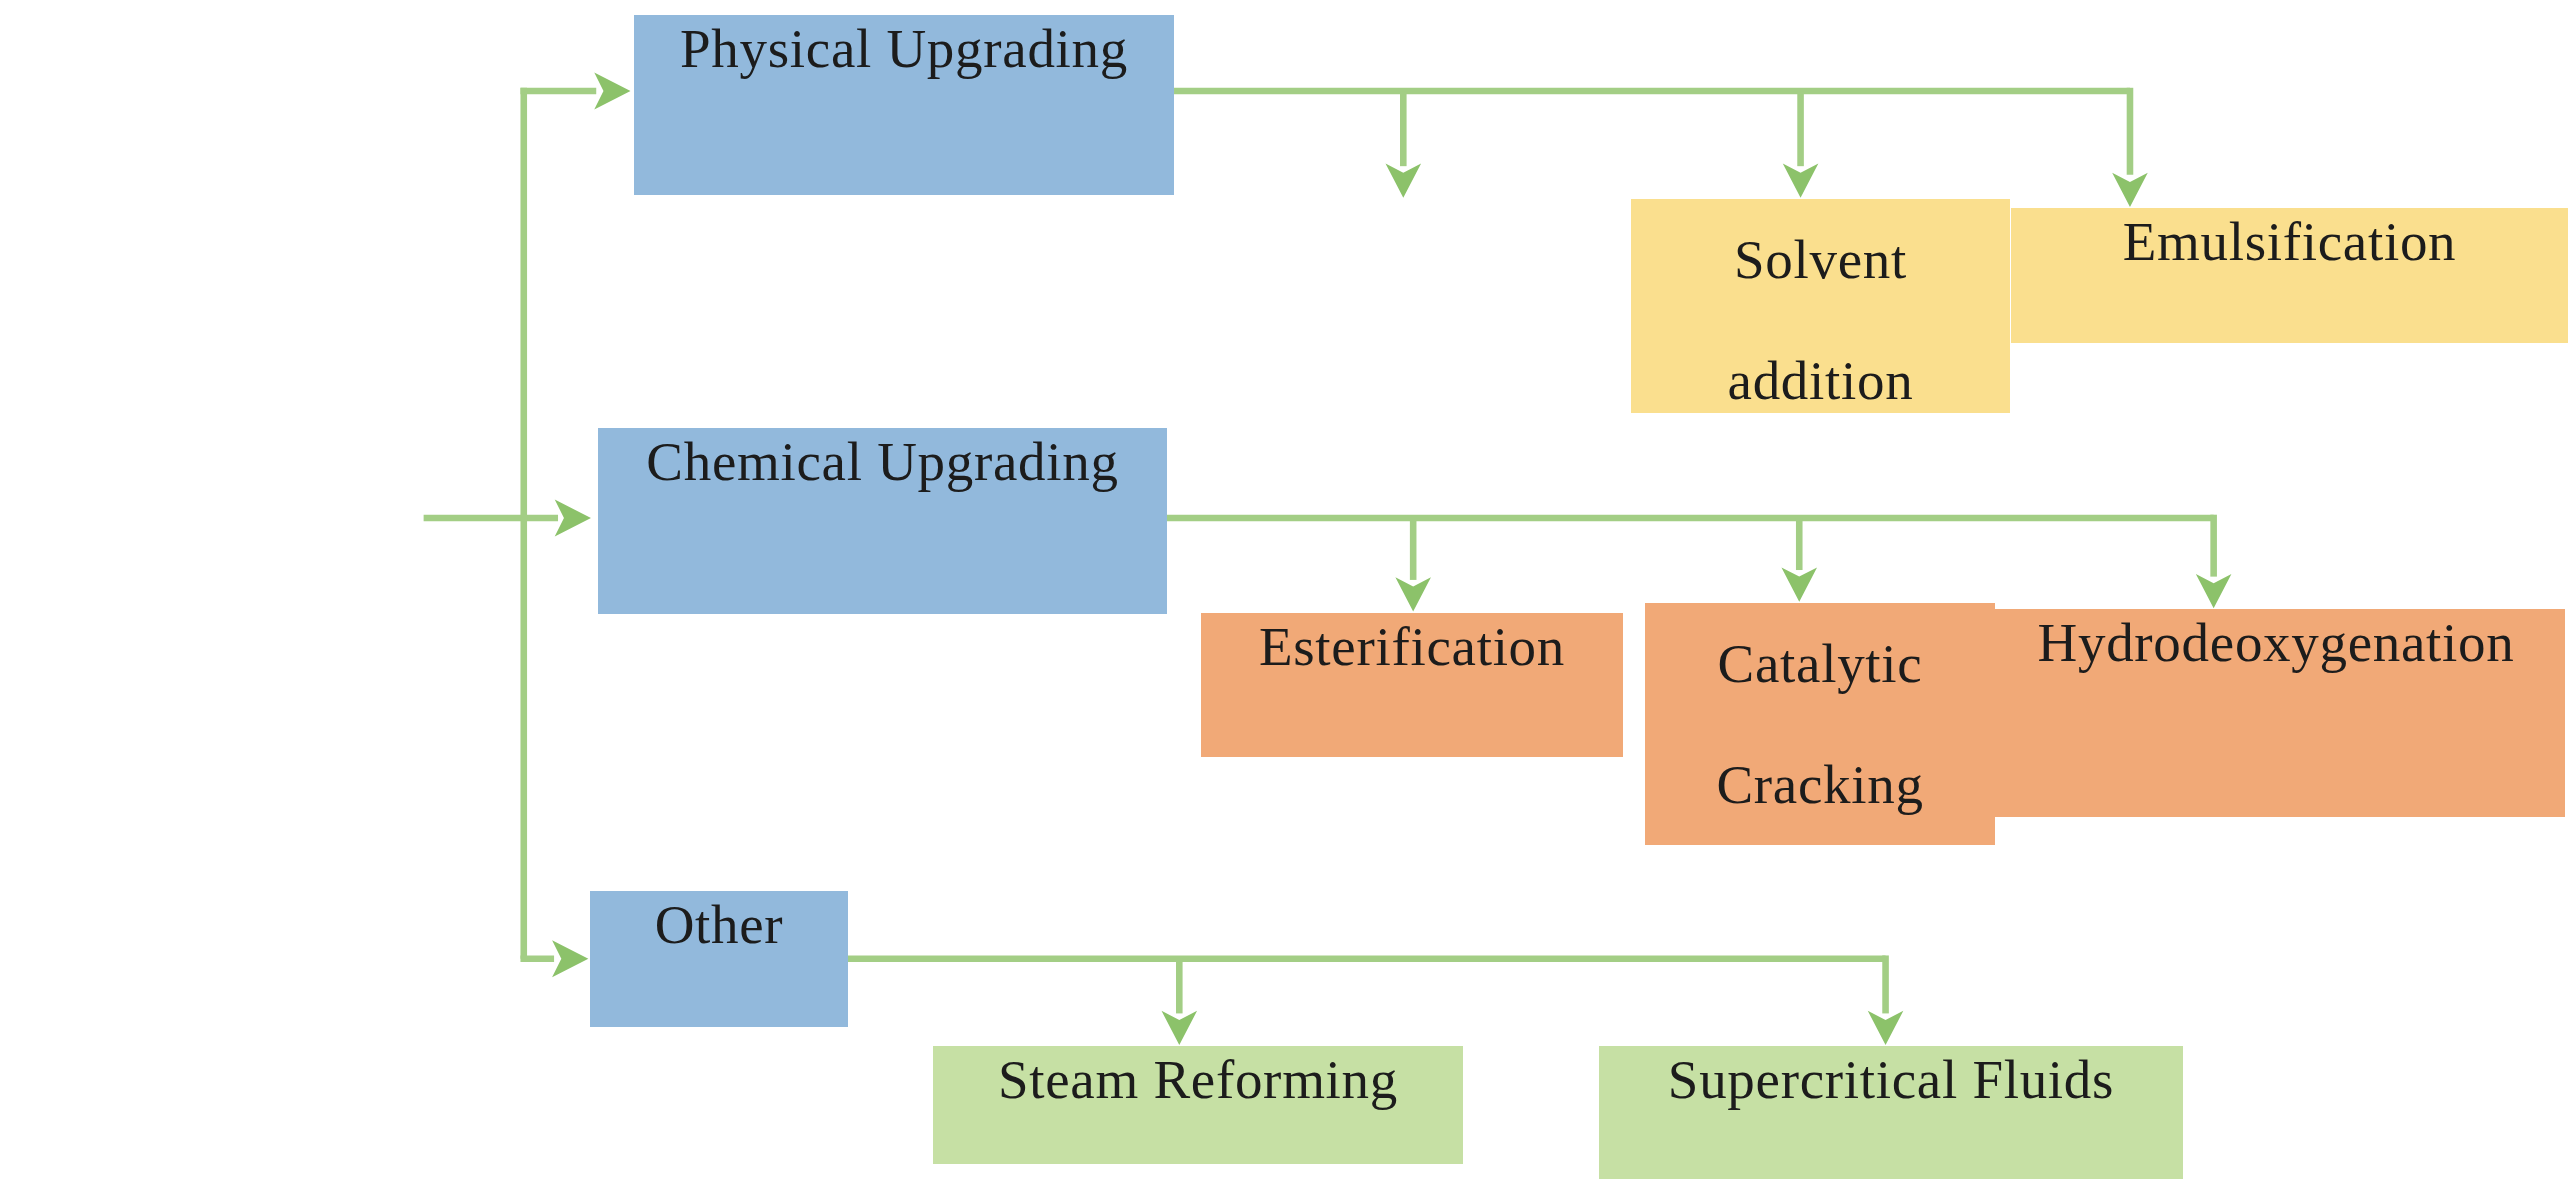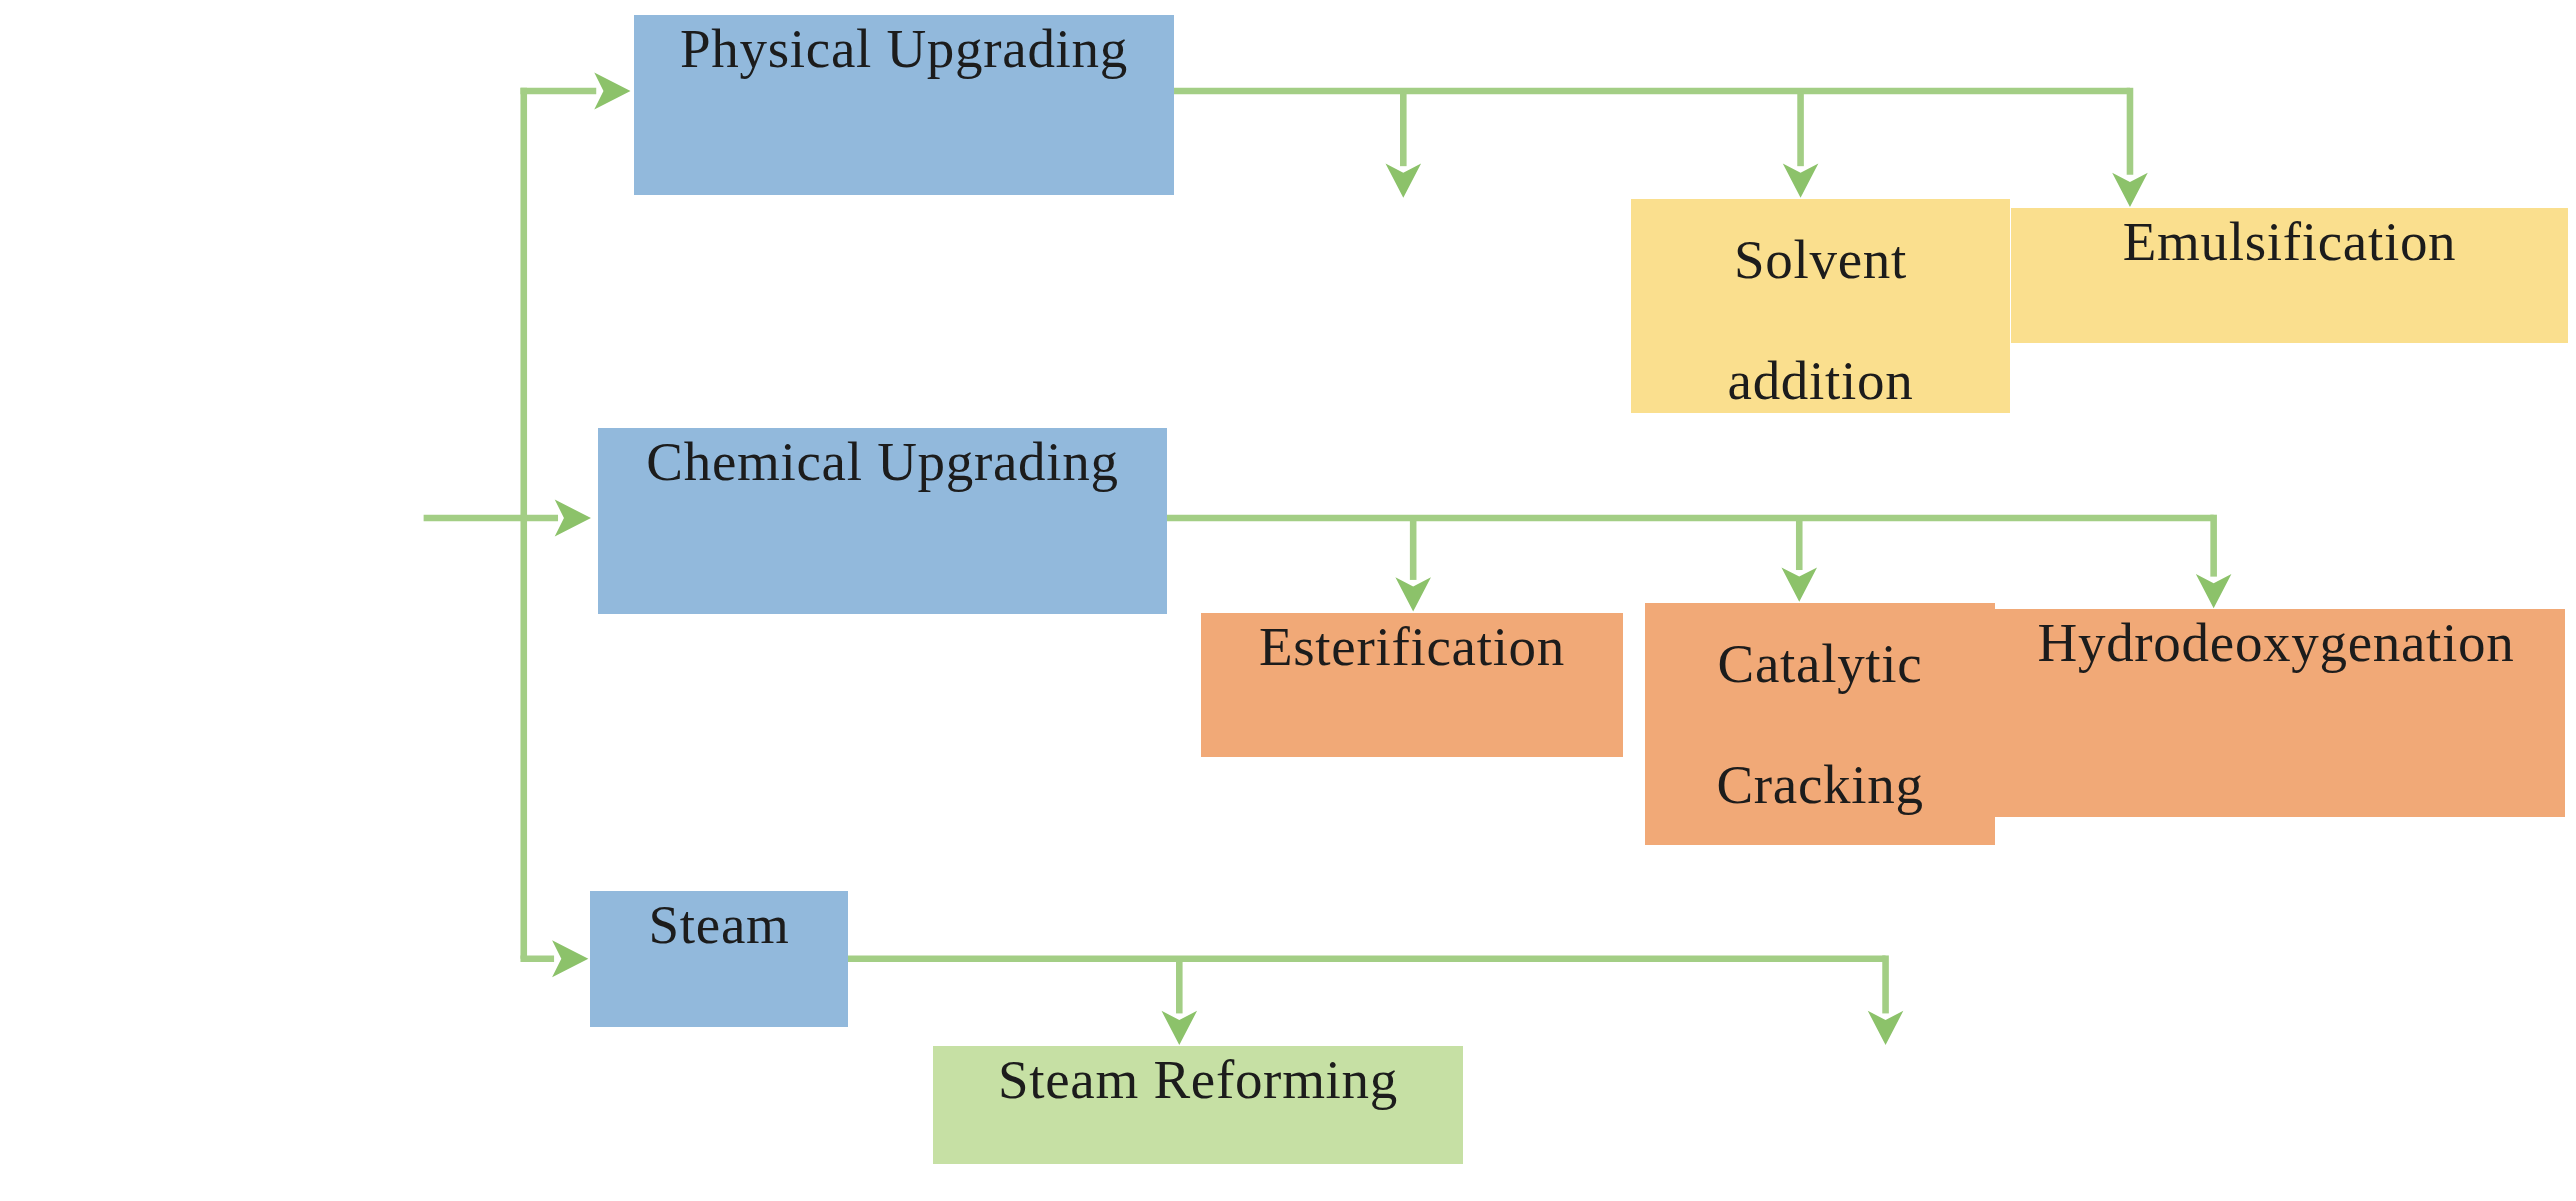--- a/index.html
+++ b/index.html
@@ -147,22 +147,25 @@
 
   <div class="node two-line" style="left: 1645px; top: 603px; width: 310px; height: 242px; background-color: rgb(241, 169, 119);">
     <span class="label">Catalytic Cracking</span>
   </div>
 
   <div class="node" style="left: 1987px; top: 609px; width: 578px; height: 208px; background-color: rgb(241, 169, 119);">
     <span class="label">Hydrodeoxygenation</span>
   </div>
 
   <div class="node" style="left: 590px; top: 891px; width: 258px; height: 136px; background-color: rgb(146, 185, 220);">
-    <span class="label">Steam</span>
+    <span class="label">Other</span>
   </div>
 
   <div class="node" style="left: 933px; top: 1046px; width: 530px; height: 118px; background-color: rgb(198, 224, 164);">
     <span class="label">Steam Reforming</span>
   </div>
 
+  <div class="node" style="left: 1599px; top: 1046px; width: 584px; height: 133px; background-color: rgb(198, 224, 164);">
+    <span class="label">Supercritical Fluids</span>
+  </div>
 
 </div>
 
 
 </body></html>

